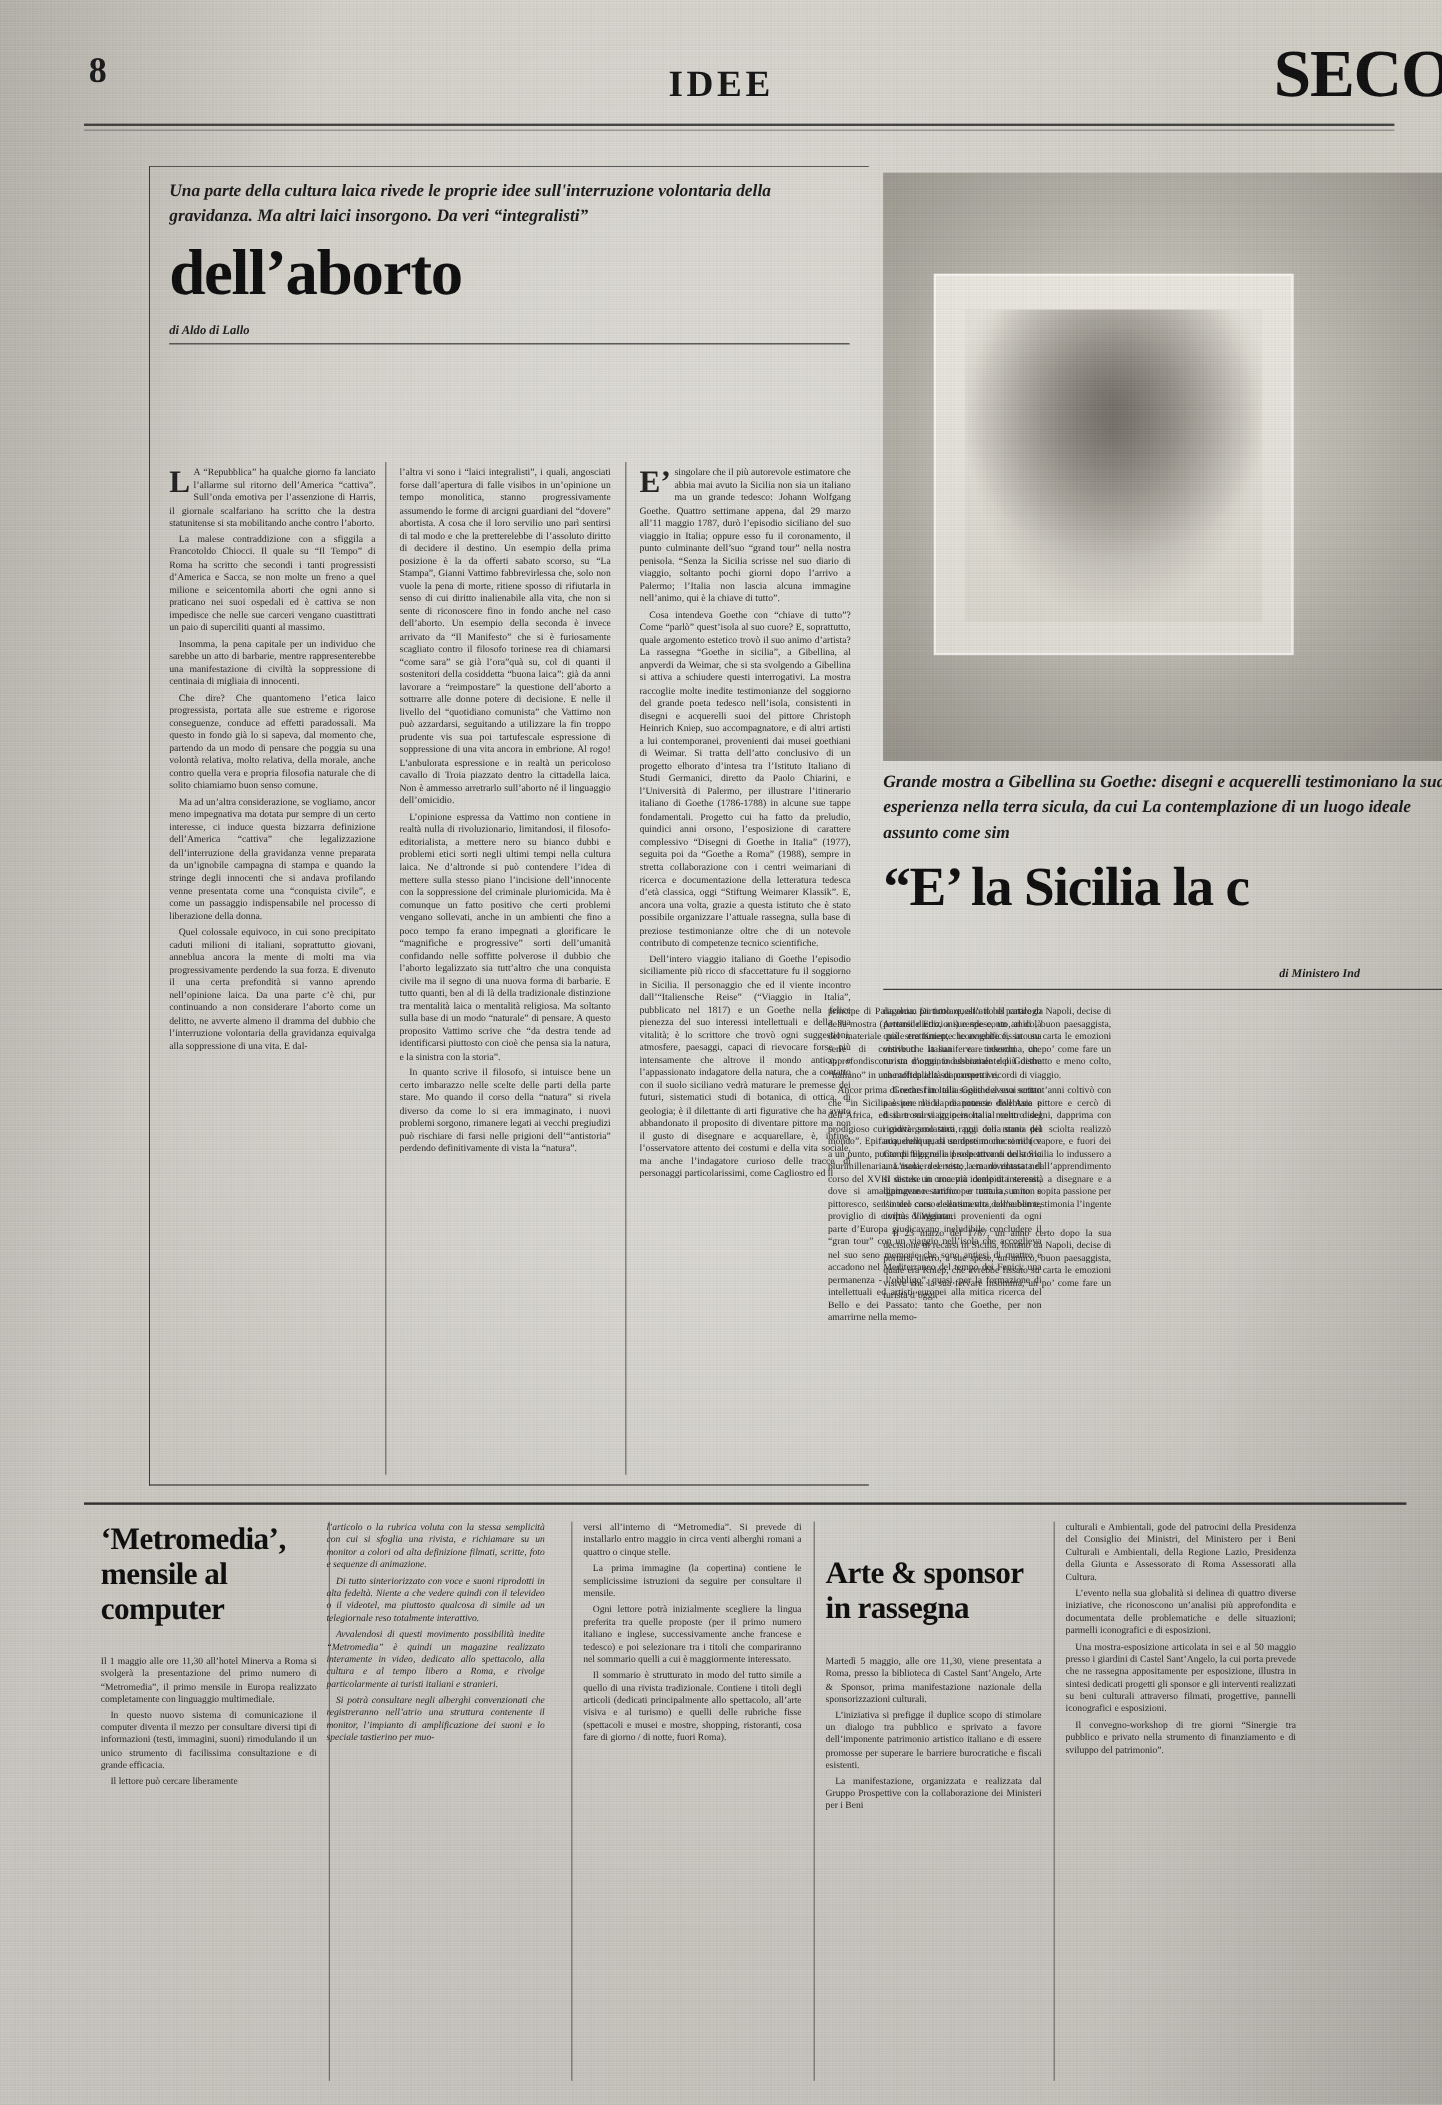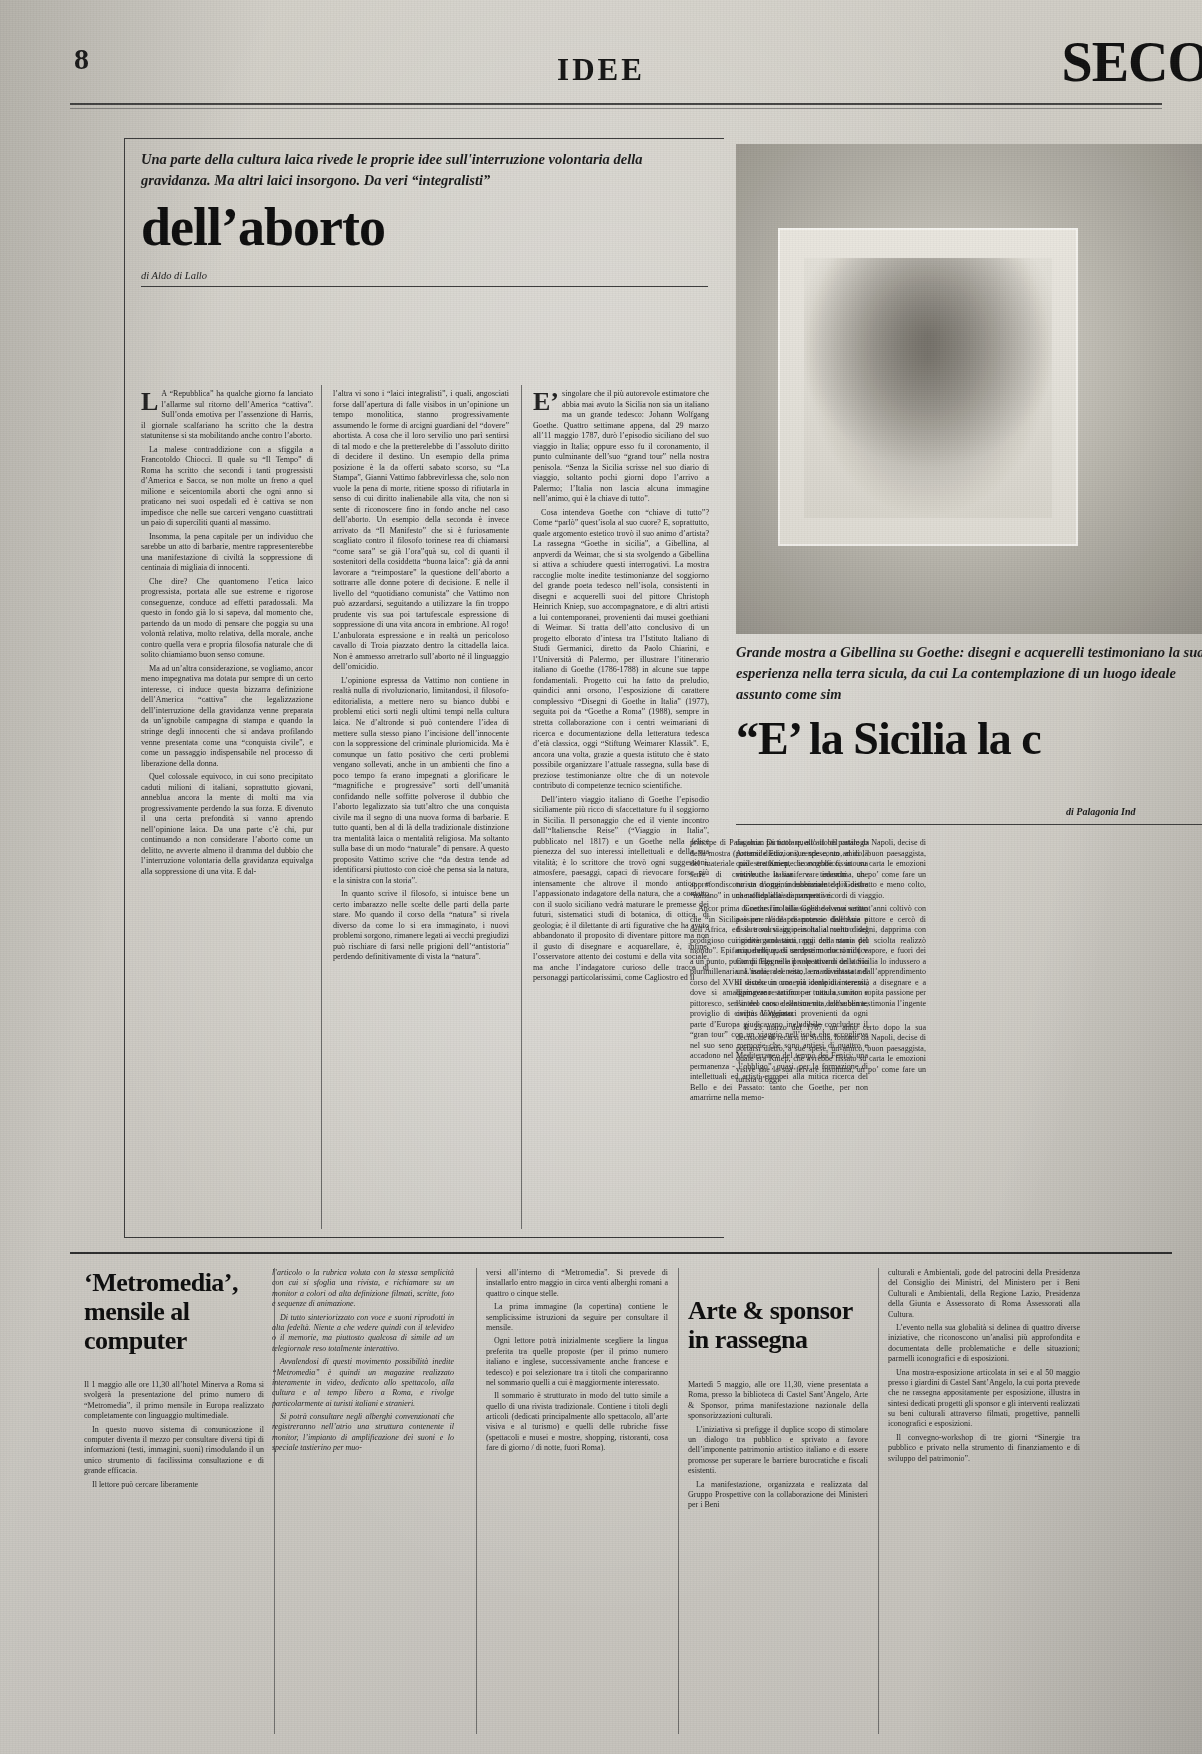--- a/index.html
+++ b/index.html
@@ -110,21 +110,21 @@
     font-family: "Liberation Serif", serif;
     font-weight: bold;
     font-size: 54px;
     line-height: 1.0;
     letter-spacing: -1px;
     color: #0f0f0f;
   }
   .byline {
     padding: 6px 14px 2px 16px;
     font-size: 10.5px;
-    font-weight: normal;
+    font-weight: bold;
     font-style: italic;
     color: #222;
   }
   .hr-thin {
     margin: 3px 16px 6px 16px;
     height: 1px;
     background: #3b3b3b;
   }
   .col {
     position: absolute;
@@ -305,21 +305,21 @@
 
       <div class="right-block">
         <div class="photo">
           <div class="photo-inner-frame">
             <div class="photo-drawing"></div>
           </div>
         </div>
         <div class="photo-caption">Grande mostra a Gibellina su Goethe: disegni e acquerelli testimoniano la sua esperienza nella terra sicula, da cui La contemplazione di un luogo ideale assunto come sim</div>
         <div class="photo-headline">“E’ la Sicilia la c</div>
         <div class="rule-mid" style="top:686px;"></div>
-        <div class="photo-byline" style="top:668px;">di Palagonia Ind</div>
+        <div class="photo-byline" style="top:668px;">di Ministero Ind</div>
         <div class="col" style="left:0px; top:700px; width:190px; height:392px; overflow:hidden;">
             <p class="first">ria alcun particolare, all’atto di partire da Napoli, decise di portarsi dietro, a sue spese, un amico, buon paesaggista, quale era Kniep, che avrebbe fissato su carta le emozioni visive che la sua fervare insomma, un po’ come fare un turista d’oggi, indubbiamente più distratto e meno colto, che affida alla sua camera i ricordi di viaggio.</p>
             <p>Goethe fino alla soglia del suoi settant’anni coltivò con passione l’idea di potesse diventare pittore e cercò di fissare sul viaggio in Italia molto disegni, dapprima con rigidità scolastica, poi con mano più sciolta realizzò acquerelli quasi sempre monocromi ( vapore, e fuori dei Campi Flegrei e il sole attorno della Sicilia lo indussero a una maniera servita; la mano rilassata dall’apprendimento si distese in una più compiuta serenità a disegnare e a dipingere restarono per tutta la sua non sopita passione per l’intero corso della sua vita, come ben testimonia l’ingente corpus di Weimar.</p>
             <p>Il 23 marzo del 1787, un anno certo dopo la sua decisione di recarsi in Sicilia, lontano da Napoli, decise di portarsi dietro, a sue spese, un amico, buon paesaggista, quale era Kniep, che avrebbe fissato su carta le emozioni visive che la sua fervare insomma, un po’ come fare un turista d’oggi.</p>
           </div>
       </div>
 
       <div class="col" style="left:612px; top:700px; width:0px; height:0px; overflow:hidden;"></div>
     </div>
 
@@ -339,21 +339,21 @@
       <div class="sub-headline" style="position:absolute; left:6px; top:6px; width:178px;">
         <span>‘Metromedia’, mensile al computer</span>
       </div>
       <div class="col" style="left:6px; top:118px; width:180px; height:356px; overflow:hidden;">
           <p class="first">Il 1 maggio alle ore 11,30 all’hotel Minerva a Roma si svolgerà la presentazione del primo numero di “Metromedia”, il primo mensile in Europa realizzato completamente con linguaggio multimediale.</p>
           <p>In questo nuovo sistema di comunicazione il computer diventa il mezzo per consultare diversi tipi di informazioni (testi, immagini, suoni) rimodulando il un unico strumento di facilissima consultazione e di grande efficacia.</p>
           <p>Il lettore può cercare liberamente</p>
         </div>
       <div class="col" style="left:194px; top:6px; width:182px; height:470px; overflow:hidden;font-style:italic;">
           <p class="first">l’articolo o la rubrica voluta con la stessa semplicità con cui si sfoglia una rivista, e richiamare su un monitor a colori od alta definizione filmati, scritte, foto e sequenze di animazione.</p>
-          <p>Di tutto sinteriorizzato con voce e suoni riprodotti in alta fedeltà. Niente a che vedere quindi con il televideo o il memorie, ma piuttosto qualcosa di simile ad un telegiornale reso totalmente interattivo.</p>
+          <p>Di tutto sinteriorizzato con voce e suoni riprodotti in alta fedeltà. Niente a che vedere quindi con il televideo o il videotel, ma piuttosto qualcosa di simile ad un telegiornale reso totalmente interattivo.</p>
           <p>Avvalendosi di questi movimento possibilità inedite “Metromedia” è quindi un magazine realizzato interamente in video, dedicato allo spettacolo, alla cultura e al tempo libero a Roma, e rivolge particolarmente ai turisti italiani e stranieri.</p>
           <p>Si potrà consultare negli alberghi convenzionati che registreranno nell’atrio una struttura contenente il monitor, l’impianto di amplificazione dei suoni e lo speciale tastierino per muo-</p>
         </div>
       <div class="col" style="left:408px; top:6px; width:182px; height:470px; overflow:hidden;">
           <p class="first">versi all’interno di “Metromedia”. Si prevede di installarlo entro maggio in circa venti alberghi romani a quattro o cinque stelle.</p>
           <p>La prima immagine (la copertina) contiene le semplicissime istruzioni da seguire per consultare il mensile.</p>
           <p>Ogni lettore potrà inizialmente scegliere la lingua preferita tra quelle proposte (per il primo numero italiano e inglese, successivamente anche francese e tedesco) e poi selezionare tra i titoli che compariranno nel sommario quelli a cui è maggiormente interessato.</p>
           <p>Il sommario è strutturato in modo del tutto simile a quello di una rivista tradizionale. Contiene i titoli degli articoli (dedicati principalmente allo spettacolo, all’arte visiva e al turismo) e quelli delle rubriche fisse (spettacoli e musei e mostre, shopping, ristoranti, cosa fare di giorno / di notte, fuori Roma).</p>
         </div>
 

